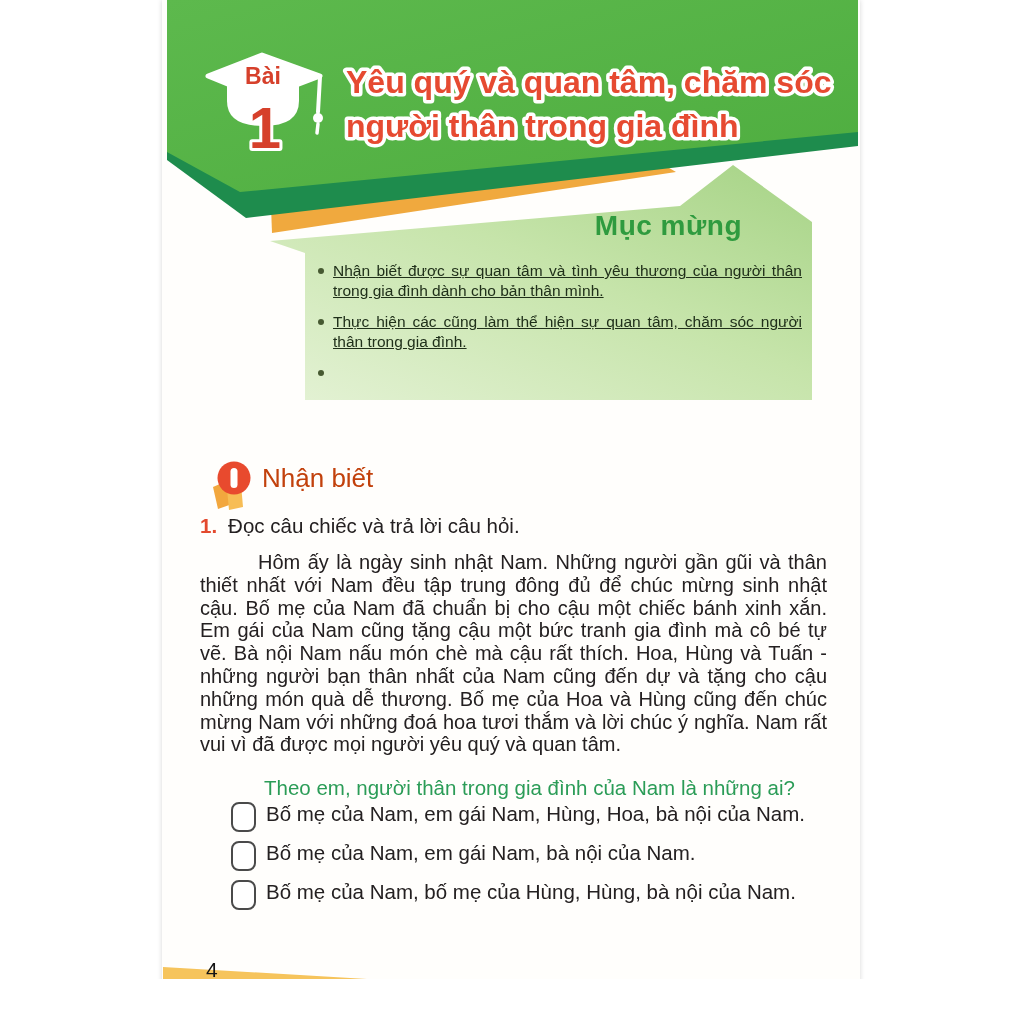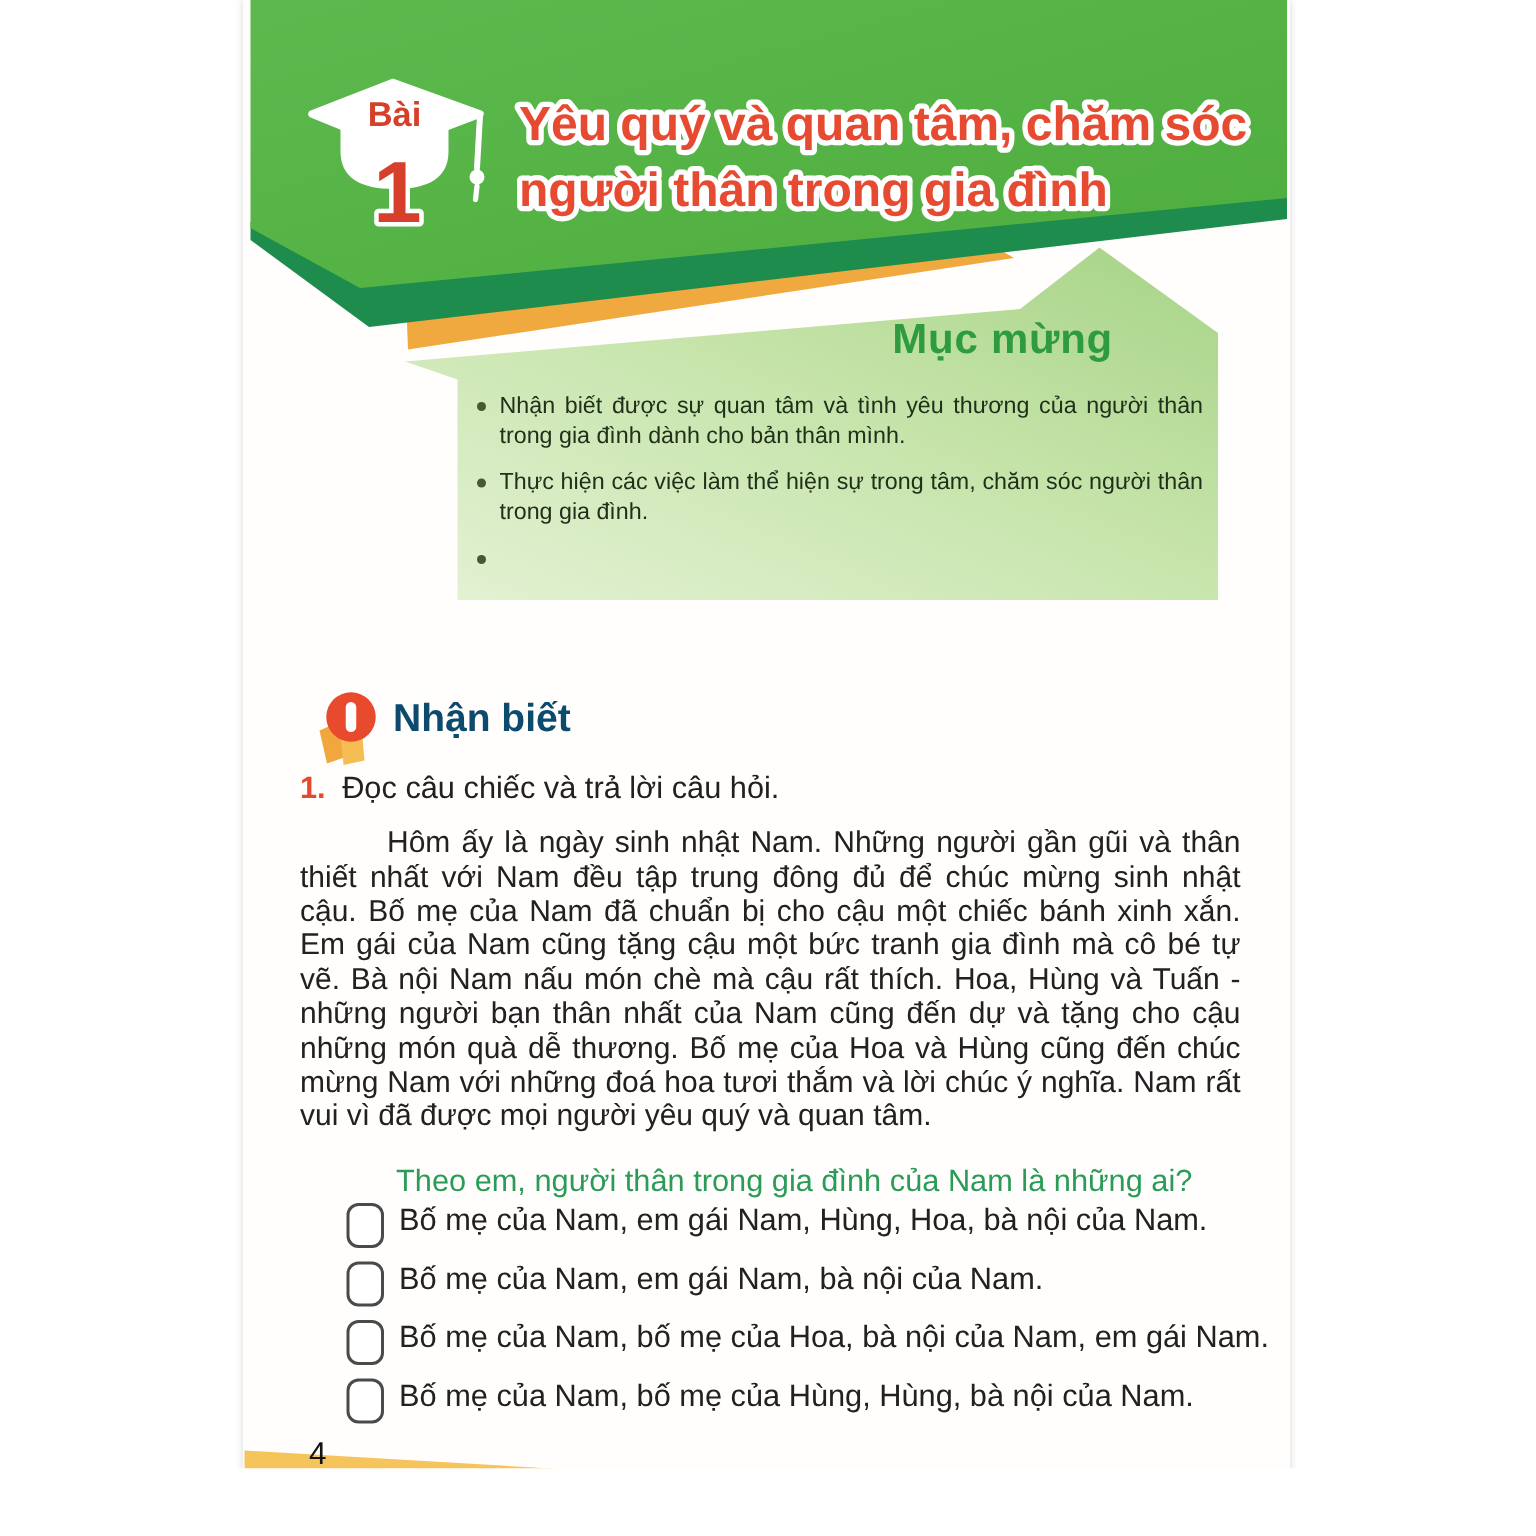--- a/index.html
+++ b/index.html
@@ -9,26 +9,26 @@
         box-shadow:0 0 5px rgba(0,0,0,.16);}
   svg.deco{position:absolute;left:0;top:0;width:1024px;height:1024px;display:block;}
 
   .abs{position:absolute;}
 
   
   .obj-title{left:540px;top:210px;width:202px;text-align:right;font-size:28px;font-weight:bold;
              color:#2f9b3f;letter-spacing:.5px;}
   .objectives{left:316px;top:261px;width:486px;margin:0;padding:0;list-style:none;
               font-size:15.5px;line-height:20px;color:#20301a;}
-  .objectives li{position:relative;padding-left:17px;margin:0 0 11px 0;text-align:justify;}
+  .objectives li{position:relative;padding-left:17px;margin:0 0 11px 0;text-align:justify;text-decoration:underline;}
   .objectives .dot{position:absolute;left:2px;top:7px;width:6px;height:6px;border-radius:50%;
                    background:#465931;}
 
   
-  .section-title{left:262px;top:463px;font-size:26px;font-weight:bold;color:#0c4a6e;}
+  .section-title{left:262px;top:463px;font-size:26px;font-weight:normal;color:#c2410c;}
 
   
   .instruction{left:200px;top:514px;font-size:20.5px;color:#242021;}
   .instruction .num{color:#e3492e;font-weight:bold;margin-right:11px;}
   .story{left:200px;top:551px;width:627px;margin:0;font-size:20px;line-height:22.8px;
          text-align:justify;text-indent:58px;color:#242021;}
   .question{left:231px;top:776px;font-size:20.5px;color:#2b9c57;margin-left:33px;}
 
   .options{left:231px;top:802px;width:600px;}
   .opt-row{display:flex;height:30px;margin-bottom:9px;}
@@ -89,21 +89,21 @@
   </svg>
 
   <div class="abs obj-title">Mục mừng</div>
   <ul class="abs objectives">
     <li>
       <span class="dot"></span>
       <span>Nhận biết được sự quan tâm và tình yêu thương của người thân trong gia đình dành cho bản thân mình.</span>
     </li>
     <li>
       <span class="dot"></span>
-      <span>Thực hiện các việc làm thể hiện sự trong tâm, chăm sóc người thân trong gia đình.</span>
+      <span>Thực hiện các cũng làm thể hiện sự quan tâm, chăm sóc người thân trong gia đình.</span>
     </li>
     <li>
       <span class="dot"></span>
     </li>
   </ul>
 
   <div class="abs section-title">Nhận biết</div>
 
   <div class="abs instruction">
     <span class="num">1.</span><span>Đọc câu chiếc và trả lời câu hỏi.</span>
@@ -117,22 +117,18 @@
     <div class="opt-row">
       <div class="checkbox"></div>
       <div class="opt-label">Bố mẹ của Nam, em gái Nam, Hùng, Hoa, bà nội của Nam.</div>
     </div>
     <div class="opt-row">
       <div class="checkbox"></div>
       <div class="opt-label">Bố mẹ của Nam, em gái Nam, bà nội của Nam.</div>
     </div>
     <div class="opt-row">
       <div class="checkbox"></div>
-      <div class="opt-label">Bố mẹ của Nam, bố mẹ của Hoa, bà nội của Nam, em gái Nam.</div>
-    </div>
-    <div class="opt-row">
-      <div class="checkbox"></div>
       <div class="opt-label">Bố mẹ của Nam, bố mẹ của Hùng, Hùng, bà nội của Nam.</div>
     </div>
   </div>
 
   <div class="abs page-num">4</div>
 </div>
 
 </body></html>

